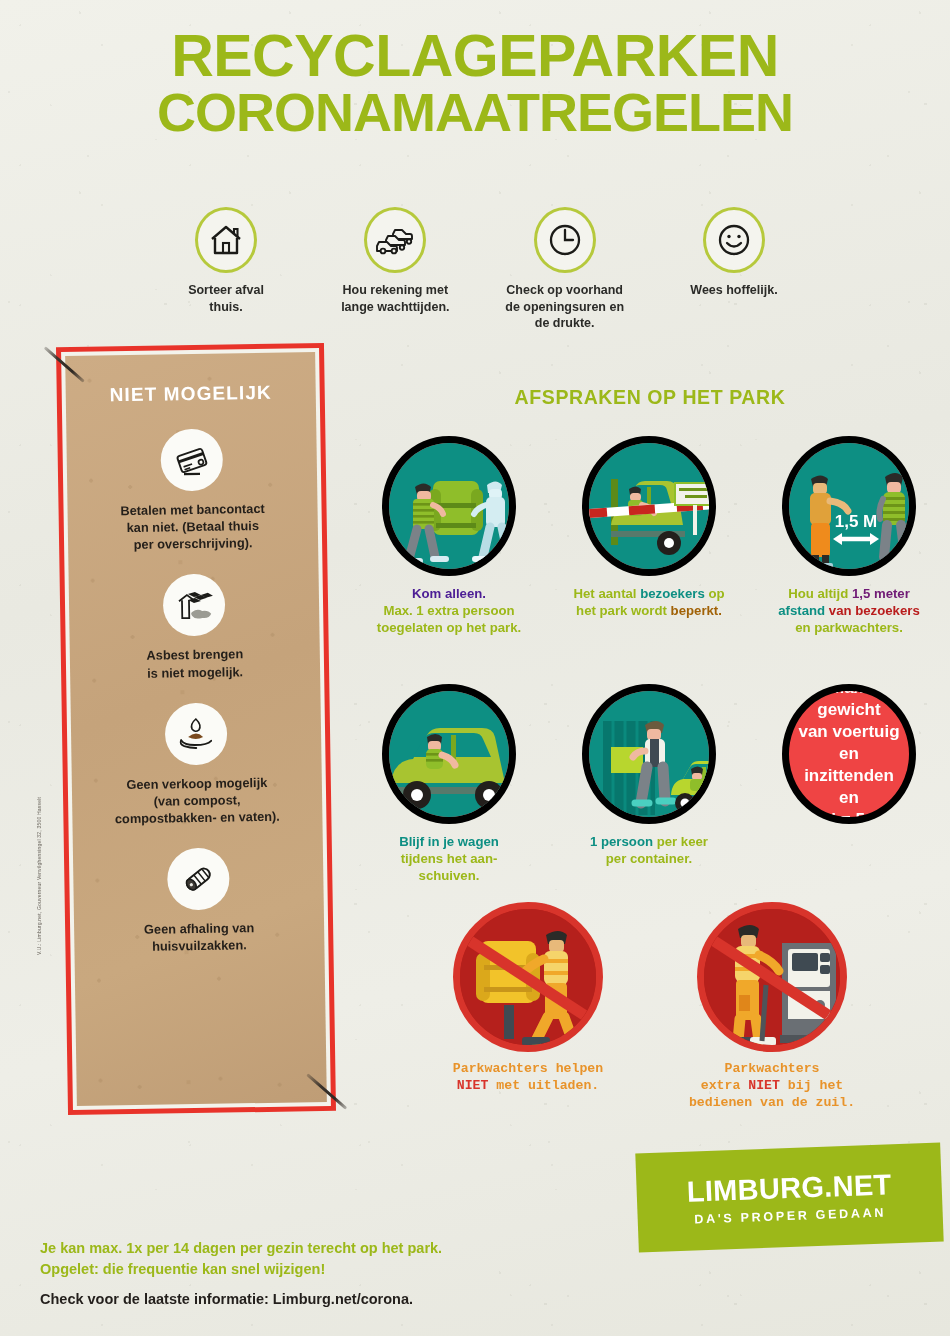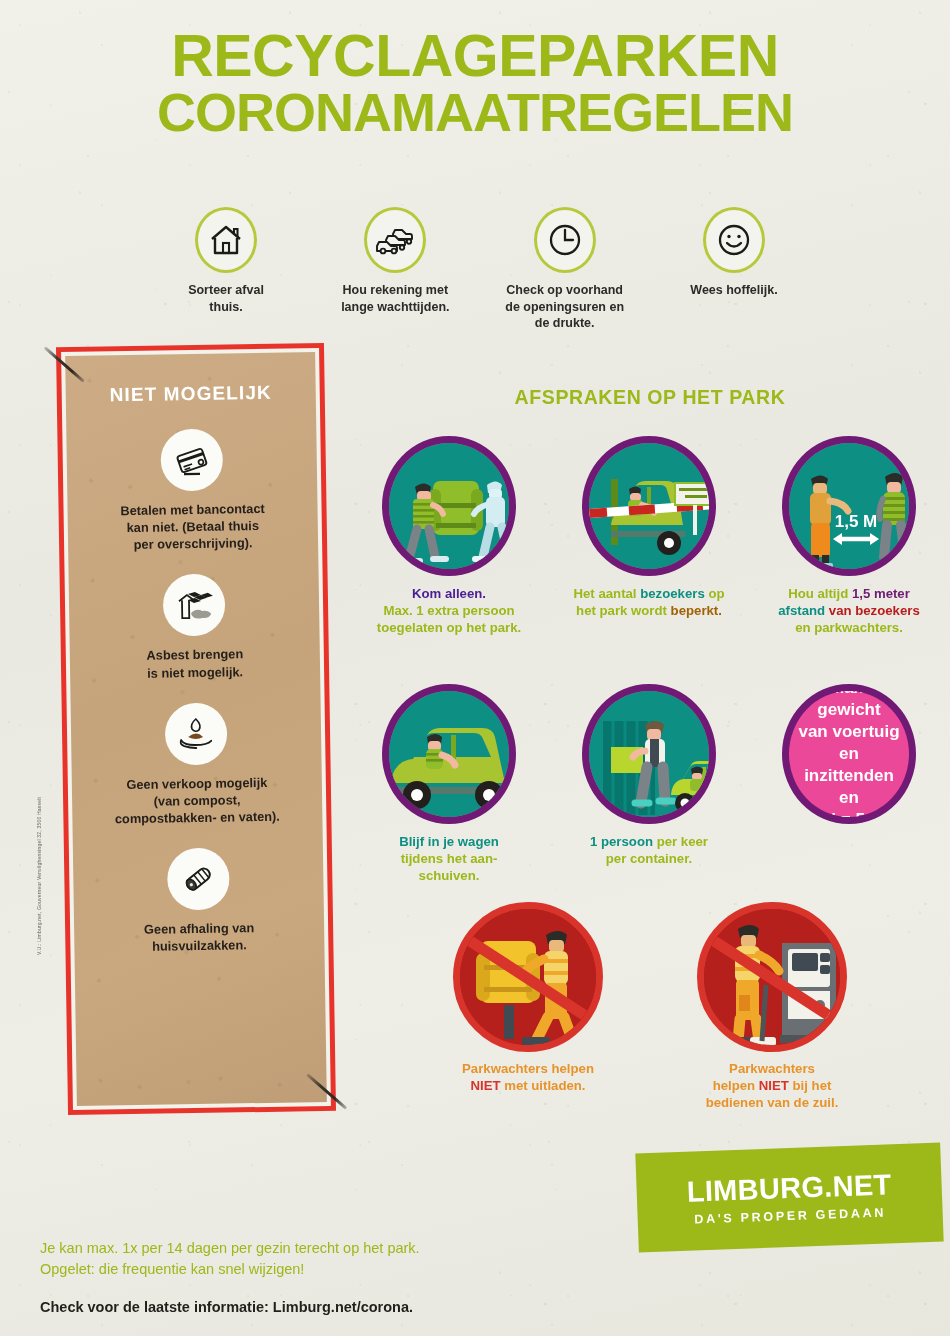--- a/index.html
+++ b/index.html
@@ -121,27 +121,27 @@
   }
   #grid-mid {
     position: absolute; left: 356px; top: 684px; width: 586px;
     display: flex; justify-content: space-between;
   }
   #grid-bot {
     position: absolute; left: 430px; top: 902px; width: 440px;
     display: flex; justify-content: space-between;
   }
   .cell { width: 186px; text-align: center; }
-  .cell-bot { width: 196px; text-align: center; }
+  .cell-bot { width: 196px; text-align: center; font-family: Liberation Mono, monospace; }
 
   .ring {
     width: 134px; height: 140px; margin: 0 auto 9px;
     border-radius: 50%;
-    border: 7px solid #701a75;
-    background: #ec4899;
+    border: 7px solid #000000;
+    background: #ef4444;
     overflow: hidden; position: relative;
   }
   .ring.text-only { display: flex; align-items: center; justify-content: center; }
   .ring-caption-inner {
     color: #fff; font-weight: bold; font-size: 17px; line-height: 1.3;
     padding: 0 8px;
   }
   .caption {
     font-size: 13.2px; font-weight: bold; line-height: 1.3; color: #9cb819;
   }
@@ -174,24 +174,24 @@
     color: #fff; font-weight: bold; font-size: 29px; letter-spacing: .3px;
   }
   #logo-tag {
     color: #fff; font-weight: bold; font-size: 12.5px;
     letter-spacing: 2.7px; margin-top: 4px;
   }
 
   
   #footer { position: absolute; left: 40px; top: 1238px; width: 600px; }
   .footer-green {
-    color: #9cb819; font-weight: normal; font-size: 14.5px; line-height: 1.42;
+    color: #9cb819; font-weight: bold; font-size: 14.5px; line-height: 1.42;
   }
   .footer-dark {
-    color: #231f1c; font-weight: bold; font-size: 14.5px; margin-top: 20px;
+    color: #231f1c; font-weight: bold; font-size: 14.5px; margin-top: 12px;
   }
   svg { display: block; }
 </style>
 </head>
 <body>
 
 <div id="paper-texture"></div>
 
 <div id="header">
   <div id="title-main">RECYCLAGEPARKEN</div>
@@ -585,21 +585,21 @@
         <path d="M55 46 q14 6 20 16" stroke="#f0a82a" stroke-width="9" fill="none" stroke-linecap="round"></path>
         <rect x="32" y="71" width="23" height="40" rx="4" fill="#f0a82a"></rect>
         <rect x="35" y="86" width="11" height="16" fill="#e0861a"></rect>
         <path d="M36 110 l-2 22 M52 110 l3 22" stroke="#f0a82a" stroke-width="11" stroke-linecap="round"></path>
         <rect x="24" y="128" width="26" height="9" rx="3" fill="#3f4a52"></rect>
         <rect x="46" y="128" width="26" height="9" rx="3" fill="#f2f2ea"></rect>
         <path d="M62 76 l-4 56" stroke="#4f5459" stroke-width="5"></path>
       </svg>
       <div class="ban-slash"></div>
     </div>
-    <div class="caption-ban"><span style="color: rgb(232, 147, 42);">Parkwachters</span><br><span style="color: rgb(232, 147, 42);">helpen </span><span style="color: rgb(216, 52, 43);">NIET</span><span style="color: rgb(232, 147, 42);"> bij het</span><br><span style="color: rgb(232, 147, 42);">bedienen van de zuil.</span></div>
+    <div class="caption-ban"><span style="color: rgb(232, 147, 42);">Parkwachters</span><br><span style="color: rgb(232, 147, 42);">extra </span><span style="color: rgb(216, 52, 43);">NIET</span><span style="color: rgb(232, 147, 42);"> bij het</span><br><span style="color: rgb(232, 147, 42);">bedienen van de zuil.</span></div>
   </div>
 </div>
 
 <div id="logo">
   <div id="logo-main">LIMBURG.NET</div>
   <div id="logo-tag">DA'S PROPER GEDAAN</div>
 </div>
 
 <div id="footer">
   <div class="footer-green">

